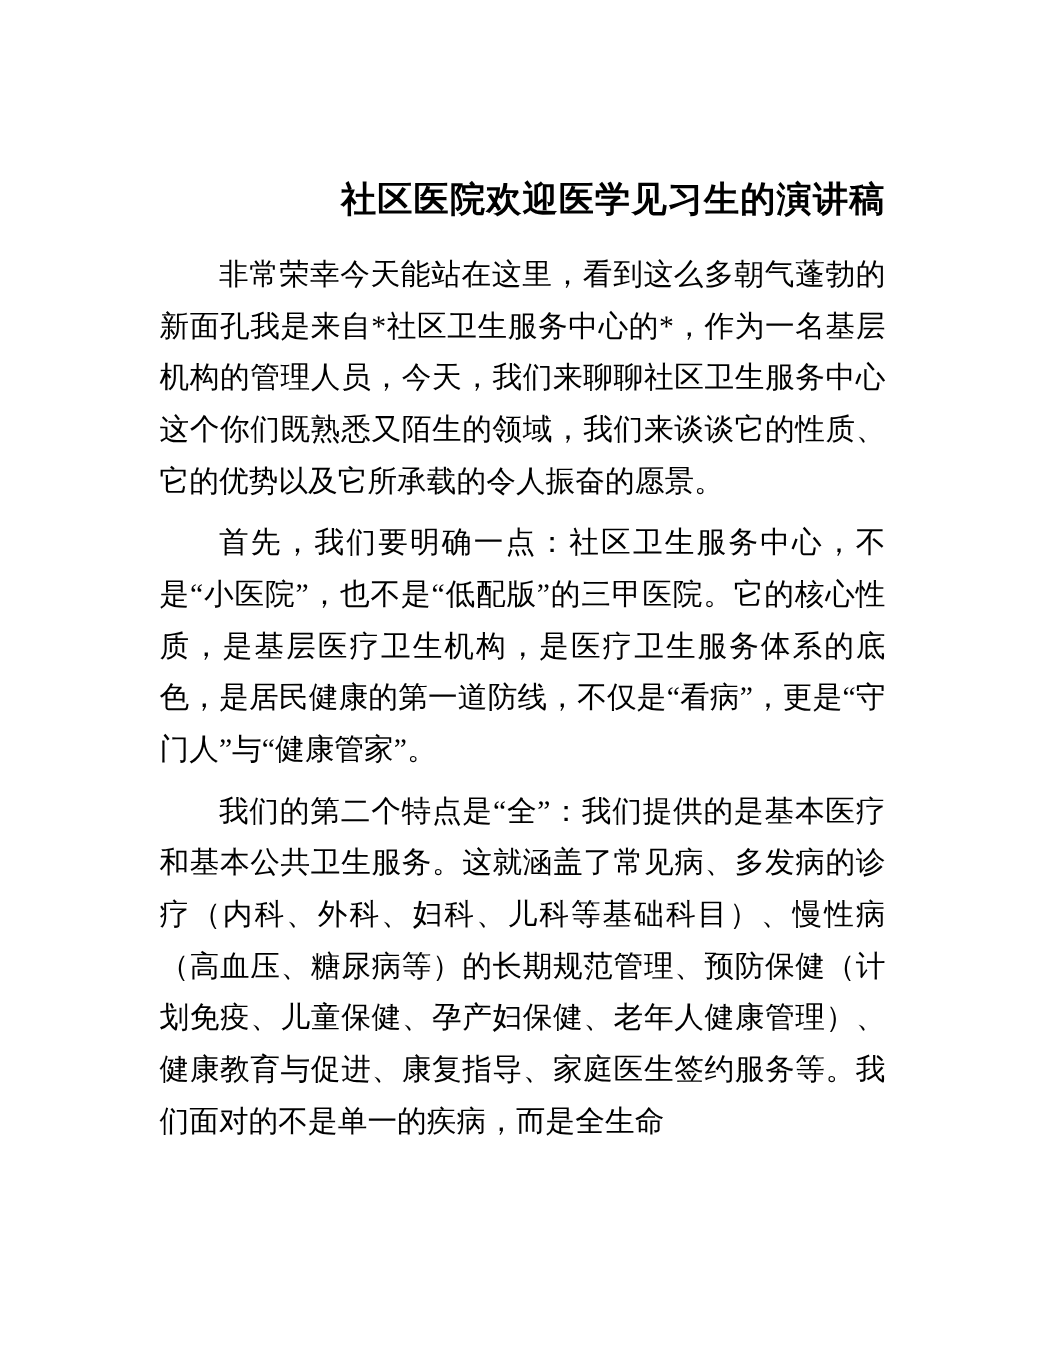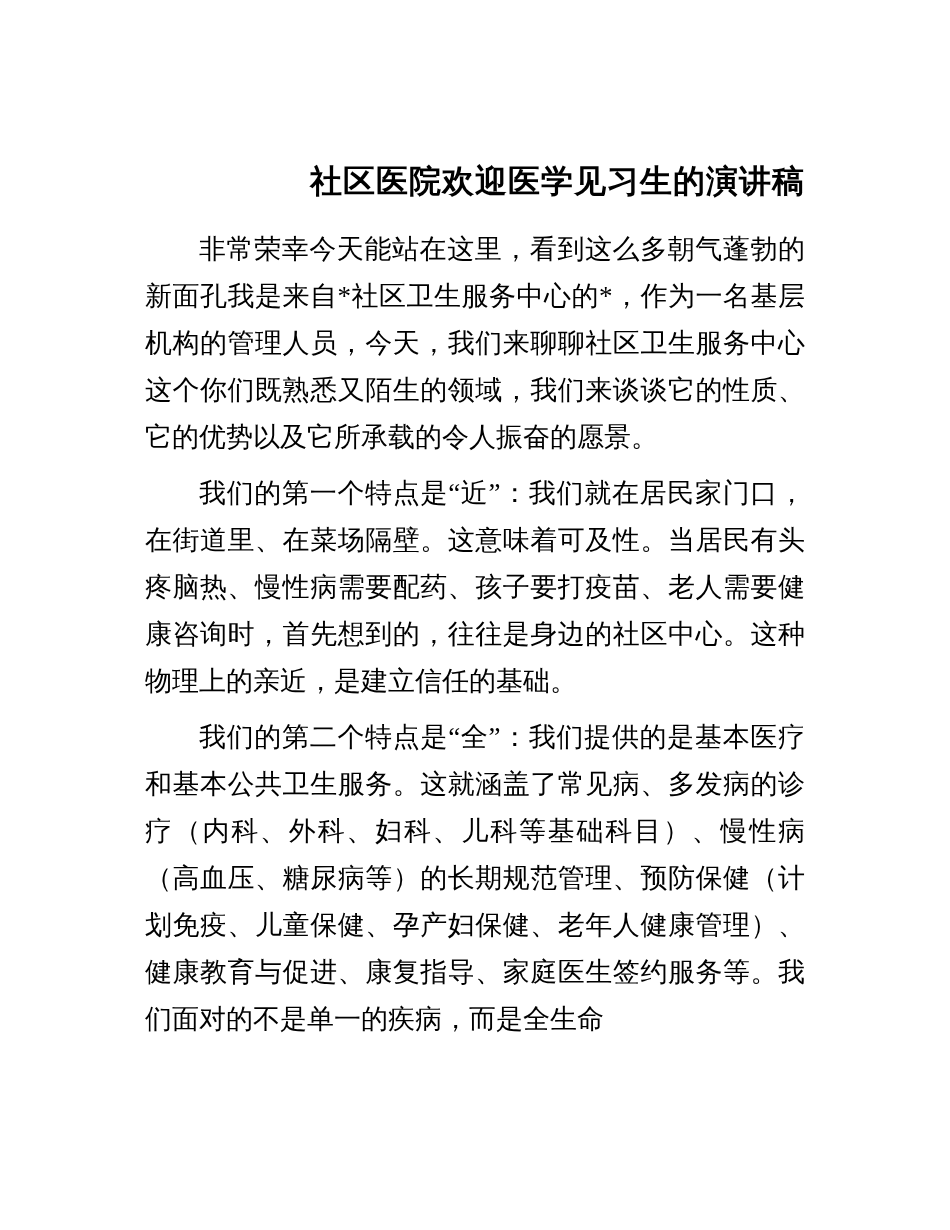--- a/index.html
+++ b/index.html
@@ -44,17 +44,17 @@
     }
   </style>
 </head>
 <body>
 
 <div class="page">
   <h1 class="doc-title">社区医院欢迎医学见习生的演讲稿</h1>
 
   <p class="doc-paragraph">非常荣幸今天能站在这里，看到这么多朝气蓬勃的新面孔我是来自*社区卫生服务中心的*，作为一名基层机构的管理人员，今天，我们来聊聊社区卫生服务中心这个你们既熟悉又陌生的领域，我们来谈谈它的性质、它的优势以及它所承载的令人振奋的愿景。</p>
 
+  <p class="doc-paragraph">首先，我们要明确一点：社区卫生服务中心，不是“小医院”，也不是“低配版”的三甲医院。它的核心性质，是基层医疗卫生机构，是医疗卫生服务体系的底色，是居民健康的第一道防线，不仅是“看病”，更是“守门人”与“健康管家”。</p>
 
-  <p class="doc-paragraph">我们的第一个特点是“近”：我们就在居民家门口，在街道里、在菜场隔壁。这意味着可及性。当居民有头疼脑热、慢性病需要配药、孩子要打疫苗、老人需要健康咨询时，首先想到的，往往是身边的社区中心。这种物理上的亲近，是建立信任的基础。</p>
 
   <p class="doc-paragraph">我们的第二个特点是“全”：我们提供的是基本医疗和基本公共卫生服务。这就涵盖了常见病、多发病的诊疗（内科、外科、妇科、儿科等基础科目）、慢性病（高血压、糖尿病等）的长期规范管理、预防保健（计划免疫、儿童保健、孕产妇保健、老年人健康管理）、健康教育与促进、康复指导、家庭医生签约服务等。我们面对的不是单一的疾病，而是全生命</p>
 </div>
 
 </body></html>

